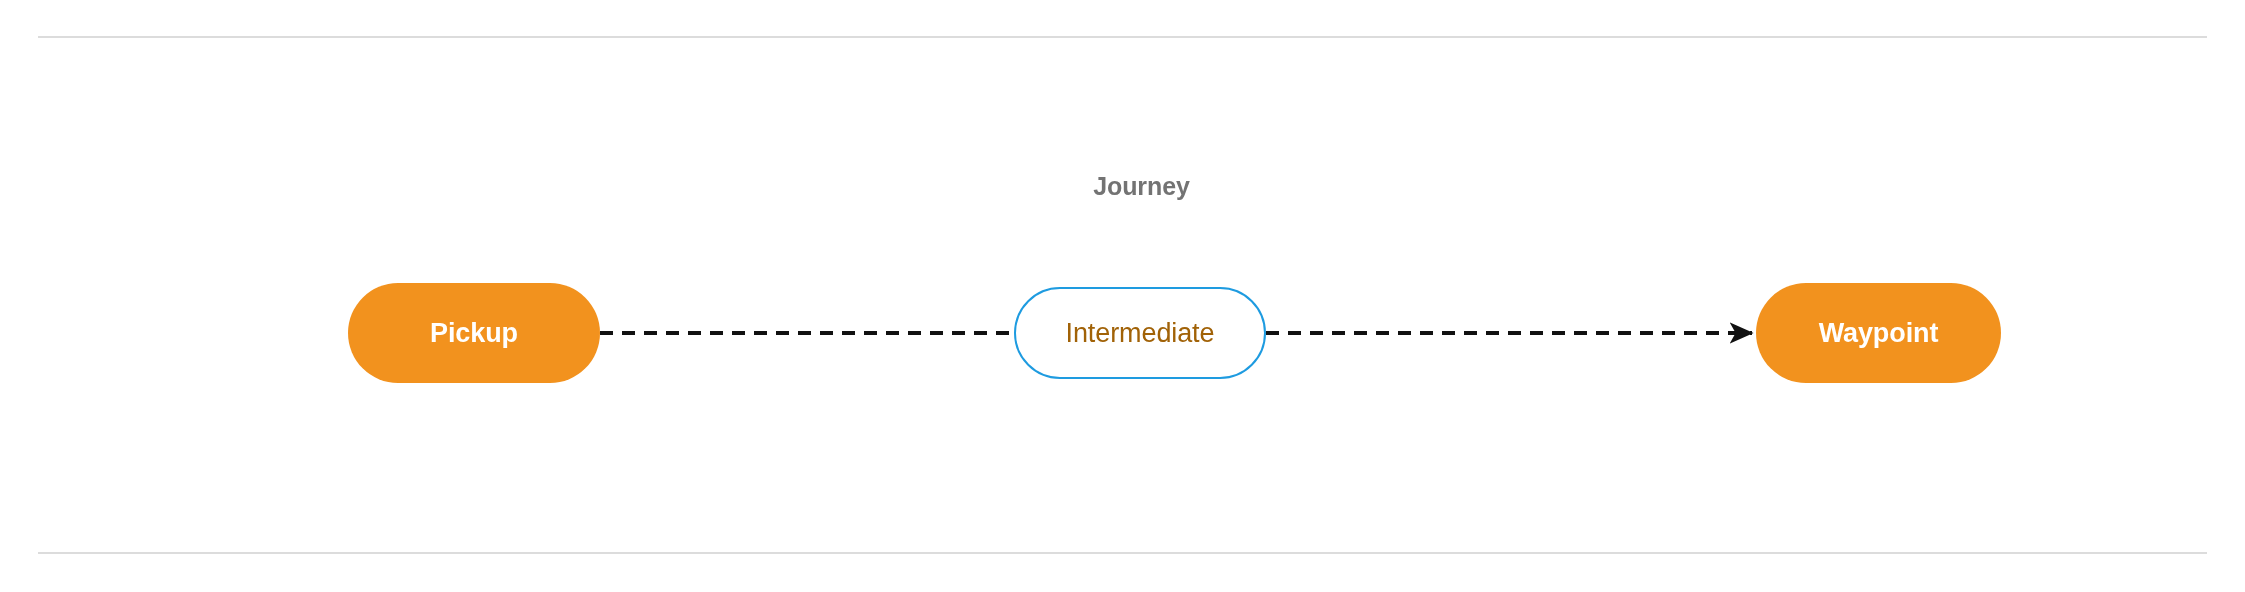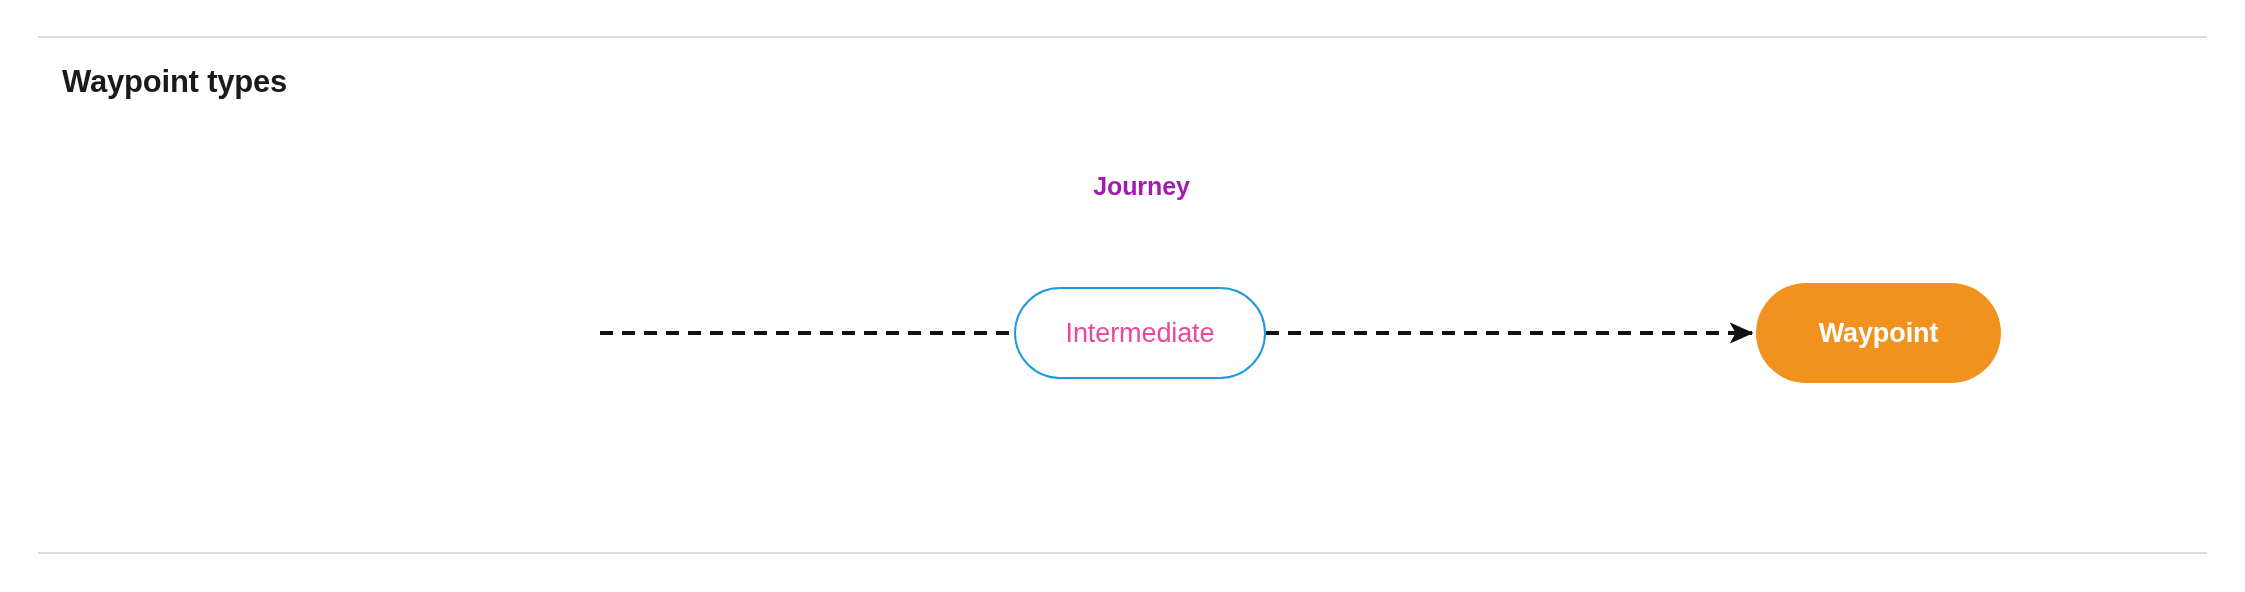--- a/index.html
+++ b/index.html
@@ -46,21 +46,21 @@
   }
 
   #journey-label {
     position: absolute;
     left: 0;
     top: 172px;
     width: 2245px;
     text-align: center;
     font-size: 25px;
     font-weight: bold;
-    color: #a21caf;
+    color: #737373;
     letter-spacing: -0.1px;
   }
   
   #journey-label > span {
     position: relative;
     left: 19px;
   }
 
   #diagram {
     position: absolute;
@@ -84,21 +84,21 @@
   .pill-filled {
     background: #f2921e;
     color: #ffffff;
     font-size: 27px;
     font-weight: bold;
     letter-spacing: -0.1px;
   }
   .pill-outline {
     background: #ffffff;
     border: 2px solid #1e9be0;
-    color: #ec4899;
+    color: #a16207;
     font-size: 27px;
     font-weight: normal;
     letter-spacing: -0.1px;
     top: 4px;
     height: 92px;
     border-radius: 46px;
   }
 
   #pill-pickup       { left: 348px;  width: 252px; }
   #pill-intermediate { left: 1014px; width: 252px; }
@@ -113,40 +113,42 @@
     overflow: visible;
   }
 </style>
 </head>
 <body>
 
 <div id="card">
 
   <div class="divider" id="divider-top"></div>
 
-  <div id="page-title">Waypoint types</div>
 
   <div id="journey-label">
     <span>Journey</span>
   </div>
 
   <div id="diagram">
 
     <svg id="connectors" viewBox="0 0 2245 104" width="2245" height="104" xmlns="http://www.w3.org/2000/svg">
       <defs>
         <marker id="arrowhead" markerWidth="7" markerHeight="7" refX="5.6" refY="3" orient="auto" markerUnits="strokeWidth">
           <path d="M0,0.35 L6,3 L0,5.65 L1.5,3 Z" fill="#111111"></path>
         </marker>
       </defs>
 
       <line x1="600" y1="50" x2="1014" y2="50" stroke="#111111" stroke-width="4" stroke-dasharray="13 9" stroke-linecap="butt"></line>
 
       <line x1="1266" y1="50" x2="1752" y2="50" stroke="#111111" stroke-width="4" stroke-dasharray="13 9" stroke-linecap="butt" marker-end="url(#arrowhead)"></line>
     </svg>
 
+    <div class="pill pill-filled" id="pill-pickup">
+      <span>Pickup</span>
+    </div>
 
     <div class="pill pill-outline" id="pill-intermediate">
       <span>Intermediate</span>
     </div>
 
     <div class="pill pill-filled" id="pill-dropoff">
       <span>Waypoint</span>
     </div>
 
   </div>

